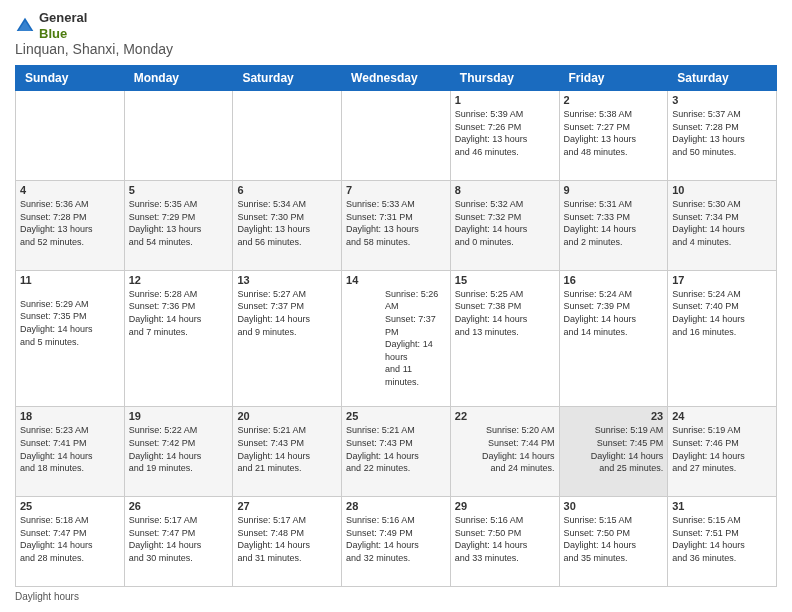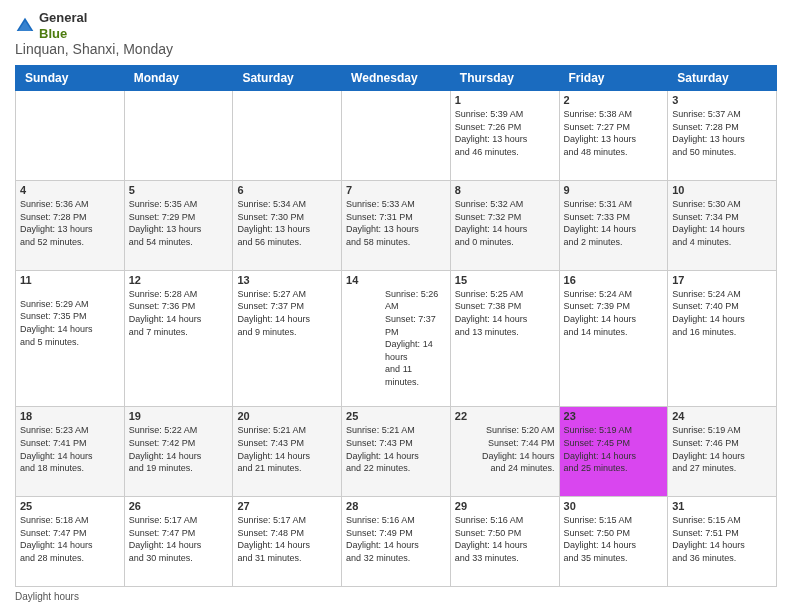--- a/index.html
+++ b/index.html
@@ -292,21 +292,21 @@
 Daylight: 14 hours
 and 22 minutes.</div>
           </td>
           <td style="background: rgb(245, 245, 245);">
             <span class="day-num">22</span>
             <div class="day-info" style="white-space: pre-line; text-align: right;">Sunrise: 5:20 AM
 Sunset: 7:44 PM
 Daylight: 14 hours
 and 24 minutes.</div>
           </td>
-          <td style="background: #d946ef;">
+          <td style="background: #e5e5e5; text-align: right;">
             <span class="day-num">23</span>
             <div class="day-info" style="white-space: pre-line;">Sunrise: 5:19 AM
 Sunset: 7:45 PM
 Daylight: 14 hours
 and 25 minutes.</div>
           </td>
           <td style="background: rgb(245, 245, 245);">
             <span class="day-num">24</span>
             <div class="day-info" style="white-space: pre-line;">Sunrise: 5:19 AM
 Sunset: 7:46 PM

